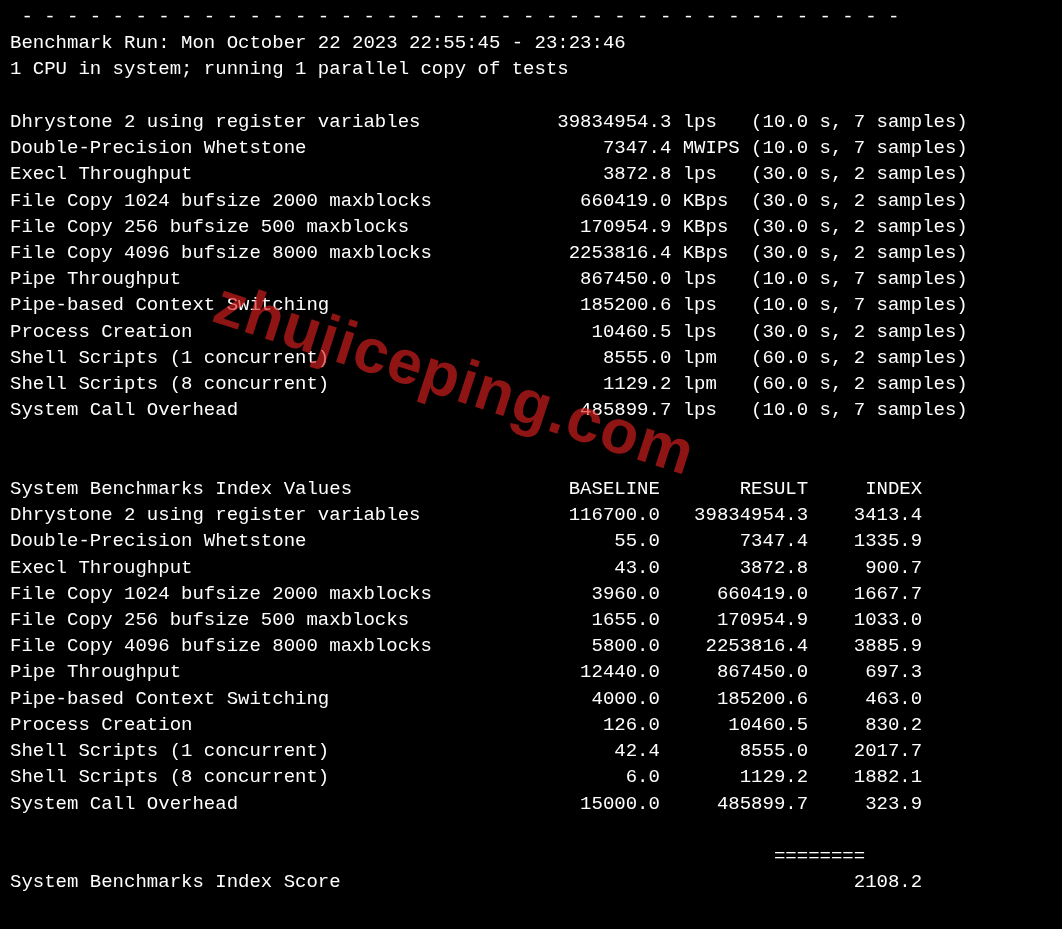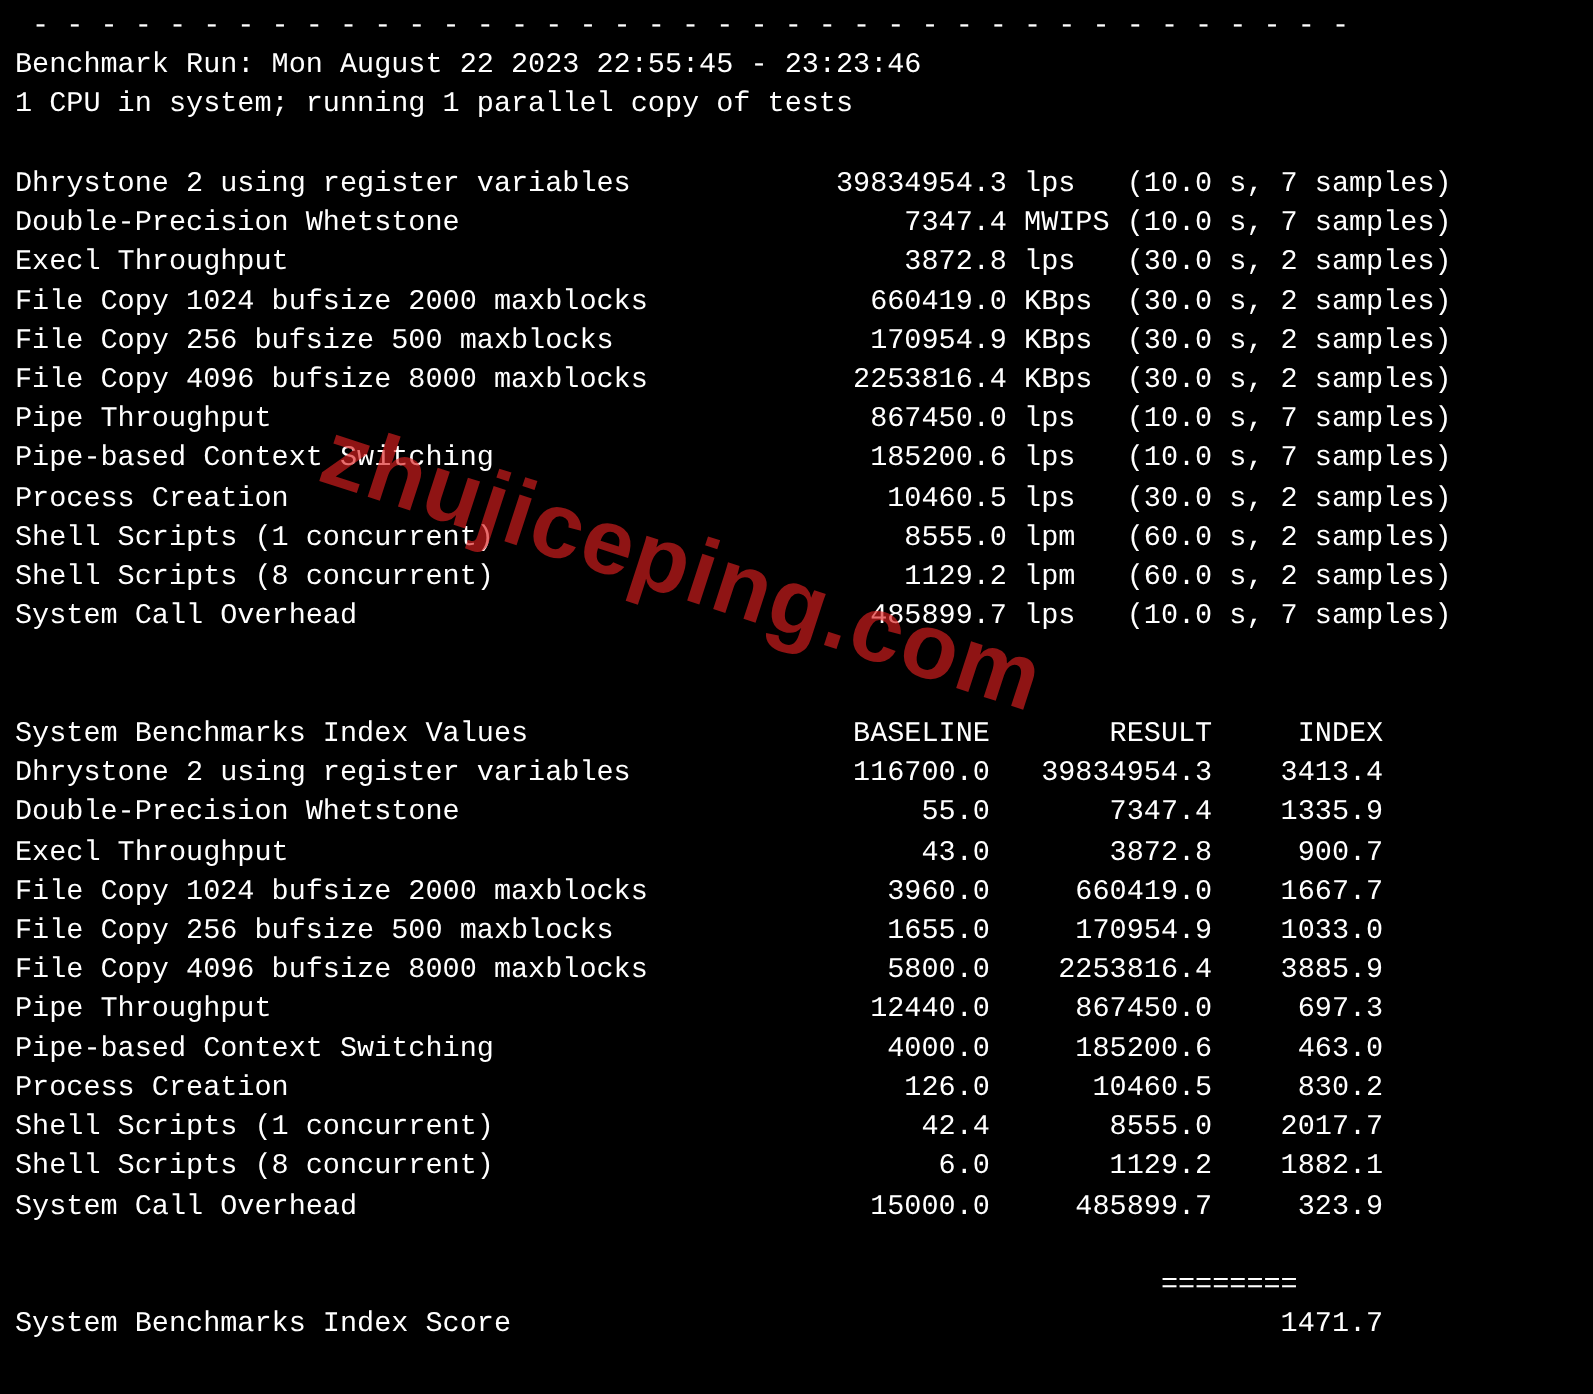--- a/index.html
+++ b/index.html
@@ -3,21 +3,21 @@
 <meta charset="utf-8">
 <style>
   html,body{margin:0;padding:0;background:#000;color:#fff;font-family:Consolas,"Courier New",monospace;font-size:19px;line-height:1.38}
   .term{width:1062px;height:929px;background:#000;padding:4px 10px;box-sizing:border-box;white-space:pre;position:relative;overflow:hidden}
   .wm{position:absolute;left:230px;top:260px;font-family:Arial,Helvetica,sans-serif;font-weight:700;font-size:62px;color:rgba(220,30,30,0.65);transform:rotate(18deg);transform-origin:left top;pointer-events:none;letter-spacing:1px}
 </style>
 </head>
 <body>
 
 <div class="term"><span> - - - - - - - - - - - - - - - - - - - - - - - - - - - - - - - - - - - - - - -</span>
-<span>Benchmark Run: Mon August 22 2023 22:55:45 - 23:23:46</span>
+<span>Benchmark Run: Mon October 22 2023 22:55:45 - 23:23:46</span>
 <span>1 CPU in system; running 1 parallel copy of tests</span>
 
 <span id="tests-block">Dhrystone 2 using register variables            39834954.3 lps   (10.0 s, 7 samples)
 Double-Precision Whetstone                          7347.4 MWIPS (10.0 s, 7 samples)
 Execl Throughput                                    3872.8 lps   (30.0 s, 2 samples)
 File Copy 1024 bufsize 2000 maxblocks             660419.0 KBps  (30.0 s, 2 samples)
 File Copy 256 bufsize 500 maxblocks               170954.9 KBps  (30.0 s, 2 samples)
 File Copy 4096 bufsize 8000 maxblocks            2253816.4 KBps  (30.0 s, 2 samples)
 Pipe Throughput                                   867450.0 lps   (10.0 s, 7 samples)
 Pipe-based Context Switching                      185200.6 lps   (10.0 s, 7 samples)
@@ -35,14 +35,14 @@
 File Copy 256 bufsize 500 maxblocks                1655.0     170954.9    1033.0
 File Copy 4096 bufsize 8000 maxblocks              5800.0    2253816.4    3885.9
 Pipe Throughput                                   12440.0     867450.0     697.3
 Pipe-based Context Switching                       4000.0     185200.6     463.0
 Process Creation                                    126.0      10460.5     830.2
 Shell Scripts (1 concurrent)                         42.4       8555.0    2017.7
 Shell Scripts (8 concurrent)                          6.0       1129.2    1882.1
 System Call Overhead                              15000.0     485899.7     323.9
 </span>
 <span>                                                                   ========</span>
-<span id="footer-line">System Benchmarks Index Score                                             1471.7</span>
+<span id="footer-line">System Benchmarks Index Score                                             2108.2</span>
 <div class="wm">zhujiceping.com</div></div>
 
 </body></html>

